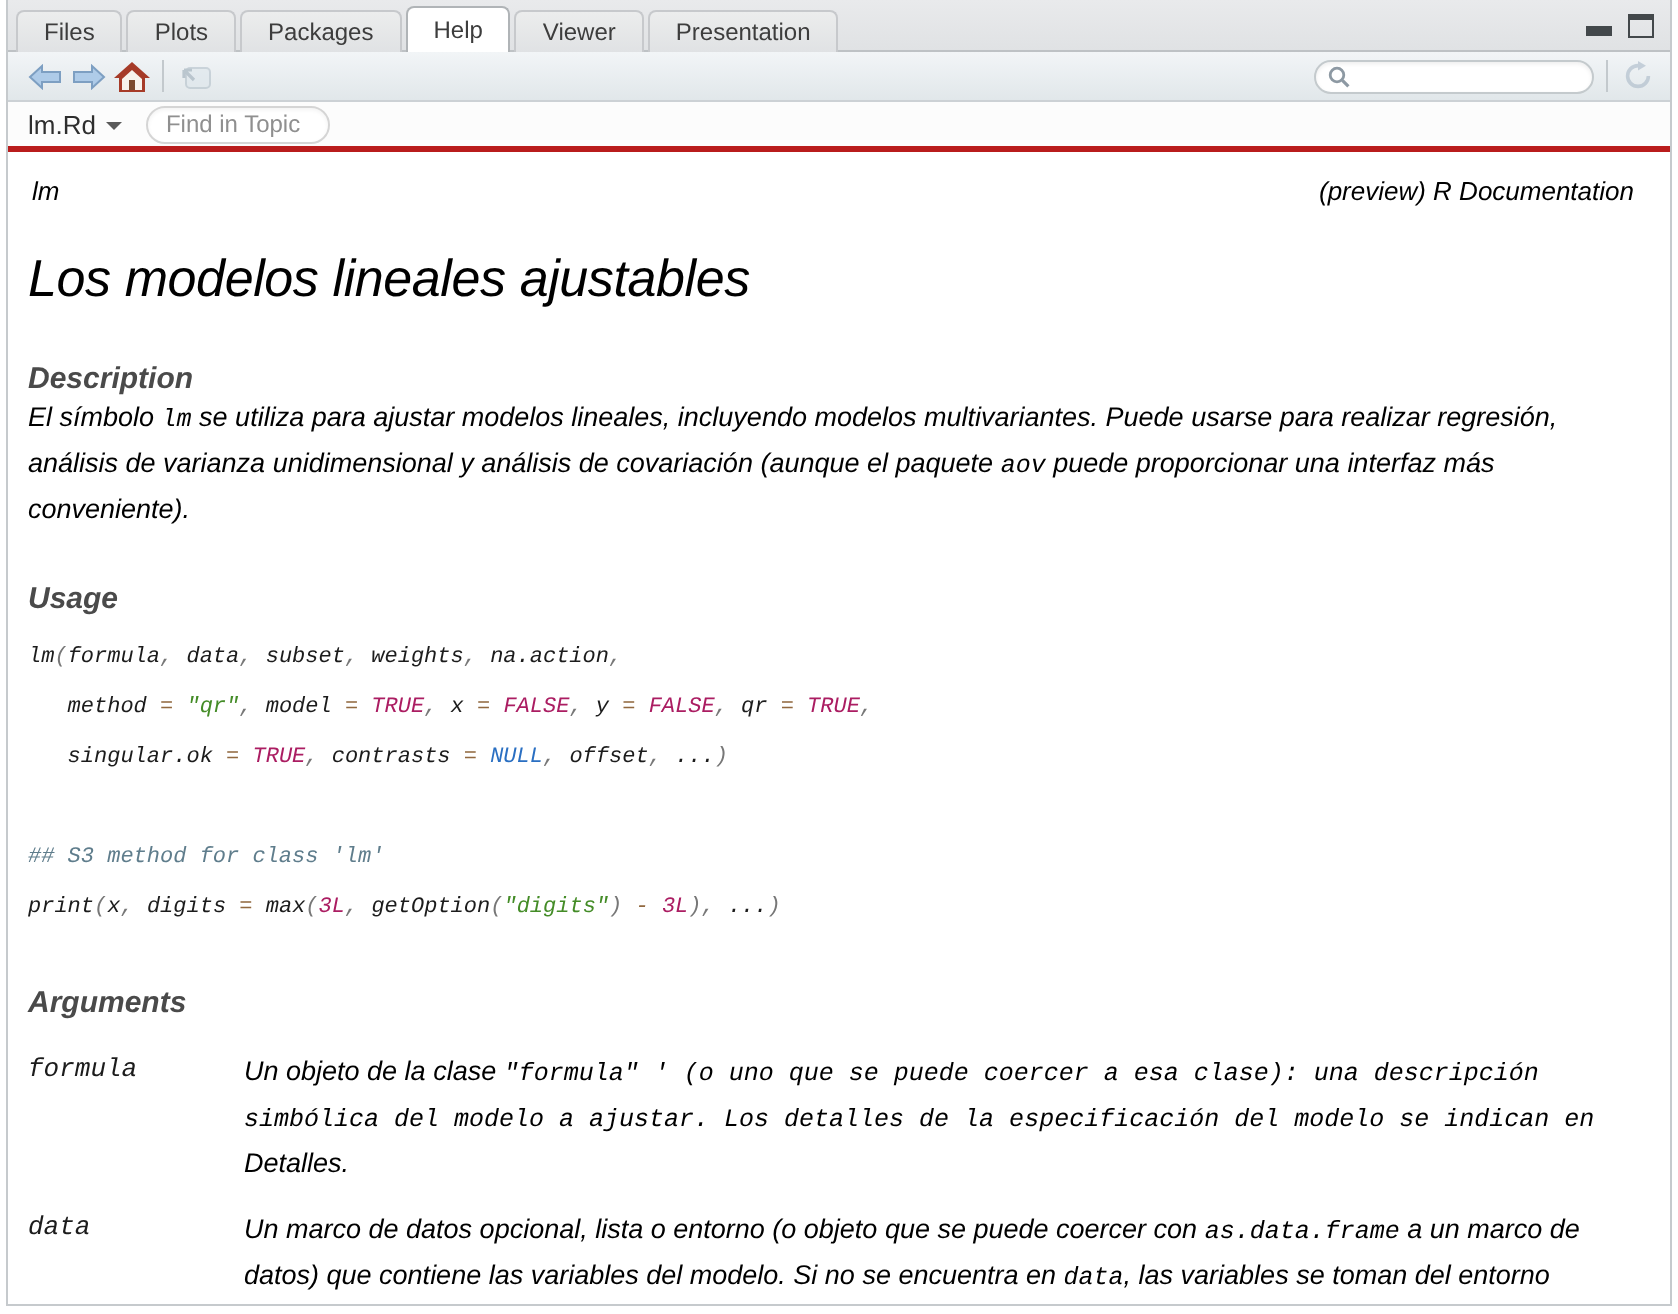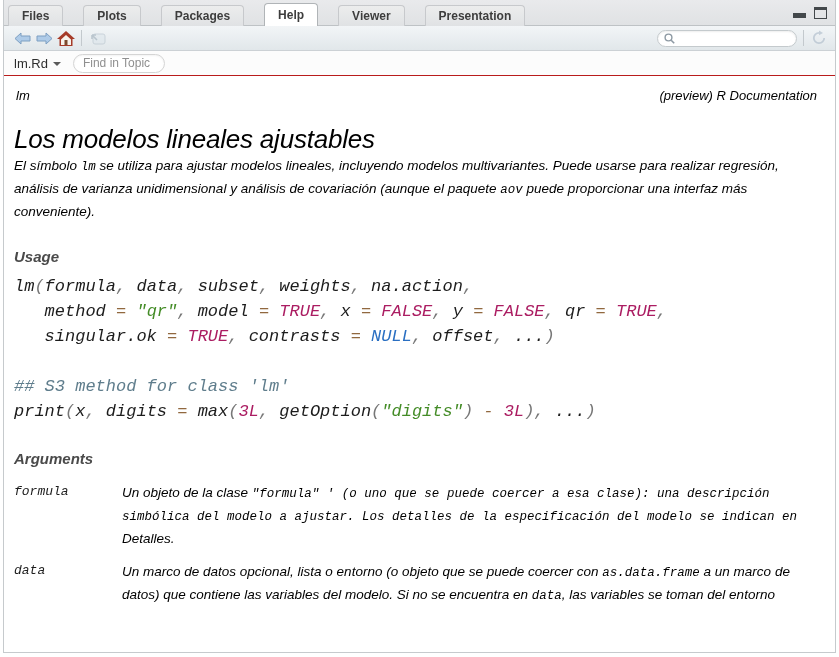--- a/index.html
+++ b/index.html
@@ -8,60 +8,60 @@
            font-family:"Liberation Sans",sans-serif; }
   .pane{ position:absolute; left:3px; right:3px; top:0; bottom:4px;
          border:1px solid #c6cacd; border-top:none; background:#fff;
          display:flex; flex-direction:column; }
 
   
   .tabstrip{ height:26px; flex:none; display:flex; align-items:flex-end;
              background:linear-gradient(#e9eaec,#e0e2e4); border-bottom:1px solid #bec2c5;
              padding:3px 4px 0 4px; position:relative; }
   .tab{ height:21px; padding:0 13px; display:flex; align-items:center;
-        font-size:12px; font-weight:bold; color:#3d3d3d; cursor:default;
+        font-size:12px; font-weight:normal; color:#3d3d3d; cursor:default;
         background:linear-gradient(#eceded,#e0e2e4); border:1px solid #c7c9cc; border-bottom:none;
-        border-radius:4px 4px 0 0; margin-right:20px; position:relative; top:1px; }
+        border-radius:4px 4px 0 0; margin-right:2px; position:relative; top:1px; }
   .tab.active{ background:#fff; border-color:#b0b4b7; height:23px; z-index:3; }
   .win-controls{ position:absolute; right:8px; top:7px; display:flex; gap:8px; align-items:flex-end; z-index:4; }
   .btn-min{ width:13px; height:5px; background:#43484b; margin-bottom:1px; }
   .btn-max{ width:13px; height:12px; border:1px solid #43484b; border-top:3px solid #43484b; background:transparent; }
 
   
   .toolbar{ height:25px; flex:none; display:flex; align-items:center; padding:0 7px;
             background:linear-gradient(#f2f5f7,#e1e7ea); border-bottom:1px solid #ccd1d5; }
   .tb-btn{ width:22px; height:20px; display:flex; align-items:center; justify-content:center; cursor:pointer; }
   .tb-sep{ width:1px; height:16px; background:#c3c9cd; margin:0 4px; }
   .tb-spacer{ flex:1; }
   .searchbox{ width:140px; height:17px; background:#fff; border:1px solid #c4cacd; border-radius:9px;
               display:flex; align-items:center; padding:0 6px; box-shadow:inset 0 1px 2px rgba(0,0,0,.07); }
   .searchbox input{ border:none; outline:none; flex:1; font-size:11px; background:transparent;
                     font-family:"Liberation Sans",sans-serif; min-width:0; }
   .disabled{ opacity:.55; }
 
   
-  .topicbar{ height:25px; flex:none; background:#fcfcfc; border-bottom:1px solid #b91c1c;
+  .topicbar{ height:25px; flex:none; background:#fcfcfc; border-bottom:3px solid #b91c1c;
              display:flex; align-items:center; padding:0 10px; }
   .topic-file{ font-size:13px; color:#2e2e2e; display:flex; align-items:center; gap:5px; cursor:pointer; }
   .caret-down{ width:0; height:0; border-left:4px solid transparent; border-right:4px solid transparent;
                border-top:4px solid #5a5a5a; margin-top:2px; }
   .find-input{ margin-left:12px; width:92px; height:19px; border:1px solid #d5d5d5; border-radius:10px;
                font-size:12px; color:#ec4899; padding:0 9px; outline:none;
                font-family:"Liberation Sans",sans-serif; box-shadow:inset 0 1px 2px rgba(0,0,0,.05); }
   .find-input::placeholder{ color:#8f8f8f; }
 
   
   .content{ flex:1; overflow:hidden; background:#fff; padding:12px 16px 0 10px;font-style:italic; }
   .doc-meta{ display:flex; justify-content:space-between; font-size:13px; color:#000; padding:0 2px; }
   .doc-title{ font-size:26px; font-weight:400; color:#000; margin-top:21px; letter-spacing:-.2px; }
   .sec-head{ font-size:15px; font-weight:bold; color:#4a4a4a; margin-top:26px; }
   .descr{ font-size:13.5px; line-height:21px; color:#000; }
   .inline-code{ font-family:"Liberation Mono",monospace; font-size:12.5px; }
 
-  .usage-pre{ margin-top:9px; font-family:"Liberation Mono",monospace; font-size:17px;
+  .usage-pre{ margin-top:9px; font-family:"Liberation Mono",monospace; font-size:11px;
               line-height:25px; white-space:pre; color:#1c1c1c; }
   .tk-p{ color:#1c1c1c; } .tk-g{ color:#777777; } .tk-o{ color:#91683f; }
   .tk-s{ color:#448c27; } .tk-c{ color:#ab1d62; } .tk-n{ color:#2a6fc2; } .tk-m{ color:#5f7d8c; }
 
   .args{ margin-top:15px; }
   .arg-row{ display:flex; margin-bottom:11px; }
   .arg-term{ width:108px; flex:none; font-family:"Liberation Mono",monospace; font-size:13px;
              color:#1c1c1c; padding-top:2px; }
   .arg-desc{ flex:1; font-size:13.5px; line-height:22px; color:#000; }
 
@@ -151,20 +151,21 @@
     </div>
 
     <div class="content">
       <div class="doc-meta">
         <span>lm</span>
         <span>(preview) R Documentation</span>
       </div>
 
       <h1 class="doc-title">Los modelos lineales ajustables</h1>
 
+      <h3 class="sec-head">Description</h3>
       <p class="descr"><span>El símbolo </span><code class="inline-code">lm</code><span> se utiliza para ajustar modelos lineales, incluyendo modelos multivariantes. Puede usarse para realizar regresión, análisis de varianza unidimensional y análisis de covariación (aunque el paquete </span><code class="inline-code">aov</code><span> puede proporcionar una interfaz más conveniente).</span></p>
 
       <h3 class="sec-head">Usage</h3>
       <div class="usage-pre"><div><span class="tk-p">lm</span><span class="tk-g">(</span><span class="tk-p">formula</span><span class="tk-g">, </span><span class="tk-p">data</span><span class="tk-g">, </span><span class="tk-p">subset</span><span class="tk-g">, </span><span class="tk-p">weights</span><span class="tk-g">, </span><span class="tk-p">na.action</span><span class="tk-g">,</span></div><div><span class="tk-p">   method </span><span class="tk-o">=</span><span class="tk-s"> "qr"</span><span class="tk-g">, </span><span class="tk-p">model </span><span class="tk-o">=</span><span class="tk-c"> TRUE</span><span class="tk-g">, </span><span class="tk-p">x </span><span class="tk-o">=</span><span class="tk-c"> FALSE</span><span class="tk-g">, </span><span class="tk-p">y </span><span class="tk-o">=</span><span class="tk-c"> FALSE</span><span class="tk-g">, </span><span class="tk-p">qr </span><span class="tk-o">=</span><span class="tk-c"> TRUE</span><span class="tk-g">,</span></div><div><span class="tk-p">   singular.ok </span><span class="tk-o">=</span><span class="tk-c"> TRUE</span><span class="tk-g">, </span><span class="tk-p">contrasts </span><span class="tk-o">=</span><span class="tk-n"> NULL</span><span class="tk-g">, </span><span class="tk-p">offset</span><span class="tk-g">, </span><span class="tk-p">...</span><span class="tk-g">)</span></div><div>&nbsp;</div><div><span class="tk-m">## S3 method for class 'lm'</span></div><div><span class="tk-p">print</span><span class="tk-g">(</span><span class="tk-p">x</span><span class="tk-g">, </span><span class="tk-p">digits </span><span class="tk-o">=</span><span class="tk-p"> max</span><span class="tk-g">(</span><span class="tk-c">3L</span><span class="tk-g">, </span><span class="tk-p">getOption</span><span class="tk-g">(</span><span class="tk-s">"digits"</span><span class="tk-g">)</span><span class="tk-o"> -</span><span class="tk-c"> 3L</span><span class="tk-g">),</span><span class="tk-p"> ...</span><span class="tk-g">)</span></div></div>
 
       <h3 class="sec-head">Arguments</h3>
       <div class="args" id="args-container">
           <div class="arg-row">
             <div class="arg-term">formula</div>
             <div class="arg-desc"><span>Un objeto de la clase </span><code class="inline-code">"formula" ' (o uno que se puede coercer a esa clase): una descripción simbólica del modelo a ajustar. Los detalles de la especificación del modelo se indican en</code><span> Detalles.</span></div>

